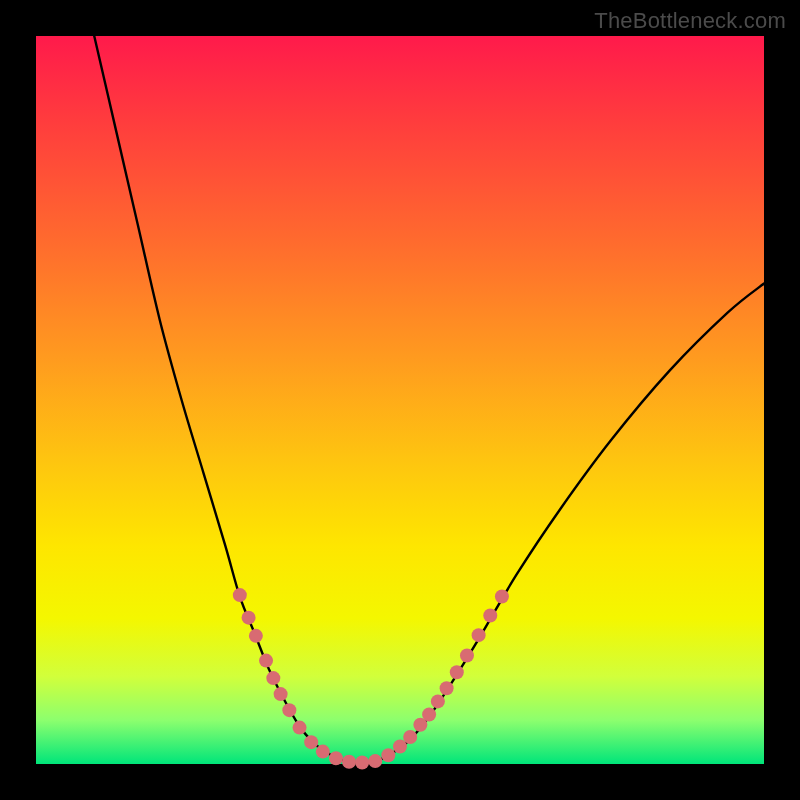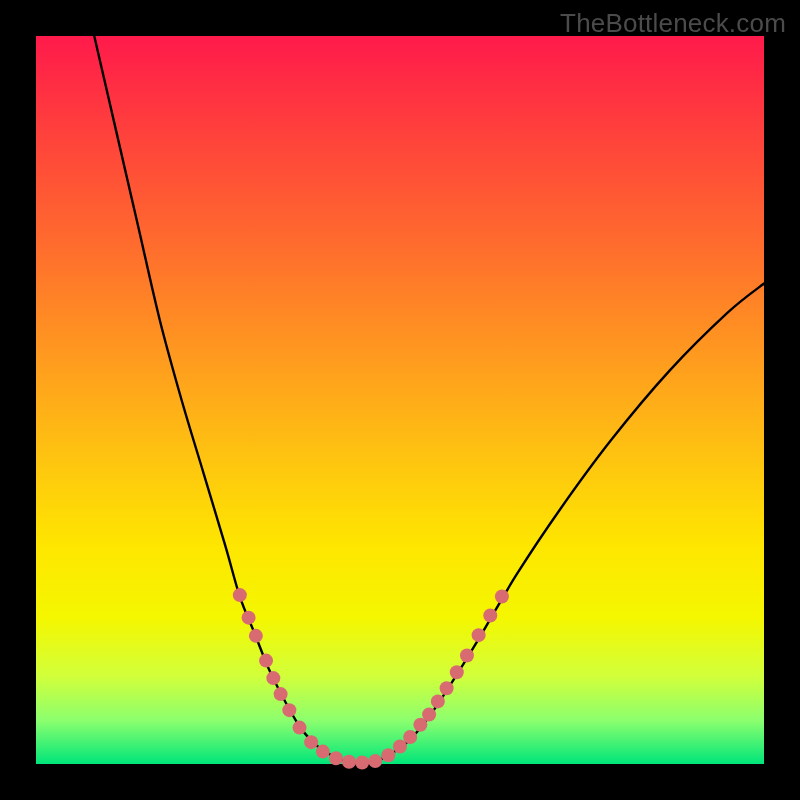--- a/index.html
+++ b/index.html
@@ -35,21 +35,21 @@
       #d1ff3b 88%,
       #8cff6e 94%,
       #00e57a 100%
     );
   }
   .watermark {
     position: absolute;
     top: 8px;
     right: 14px;
     color: #4b4b4b;
-    font-size: 26px;
+    font-size: 22px;
     font-weight: 400;
     letter-spacing: 0.2px;
     z-index: 5;
   }
   svg.curve {
     position: absolute;
     left: 0;
     top: 0;
     width: 728px;
     height: 728px;

